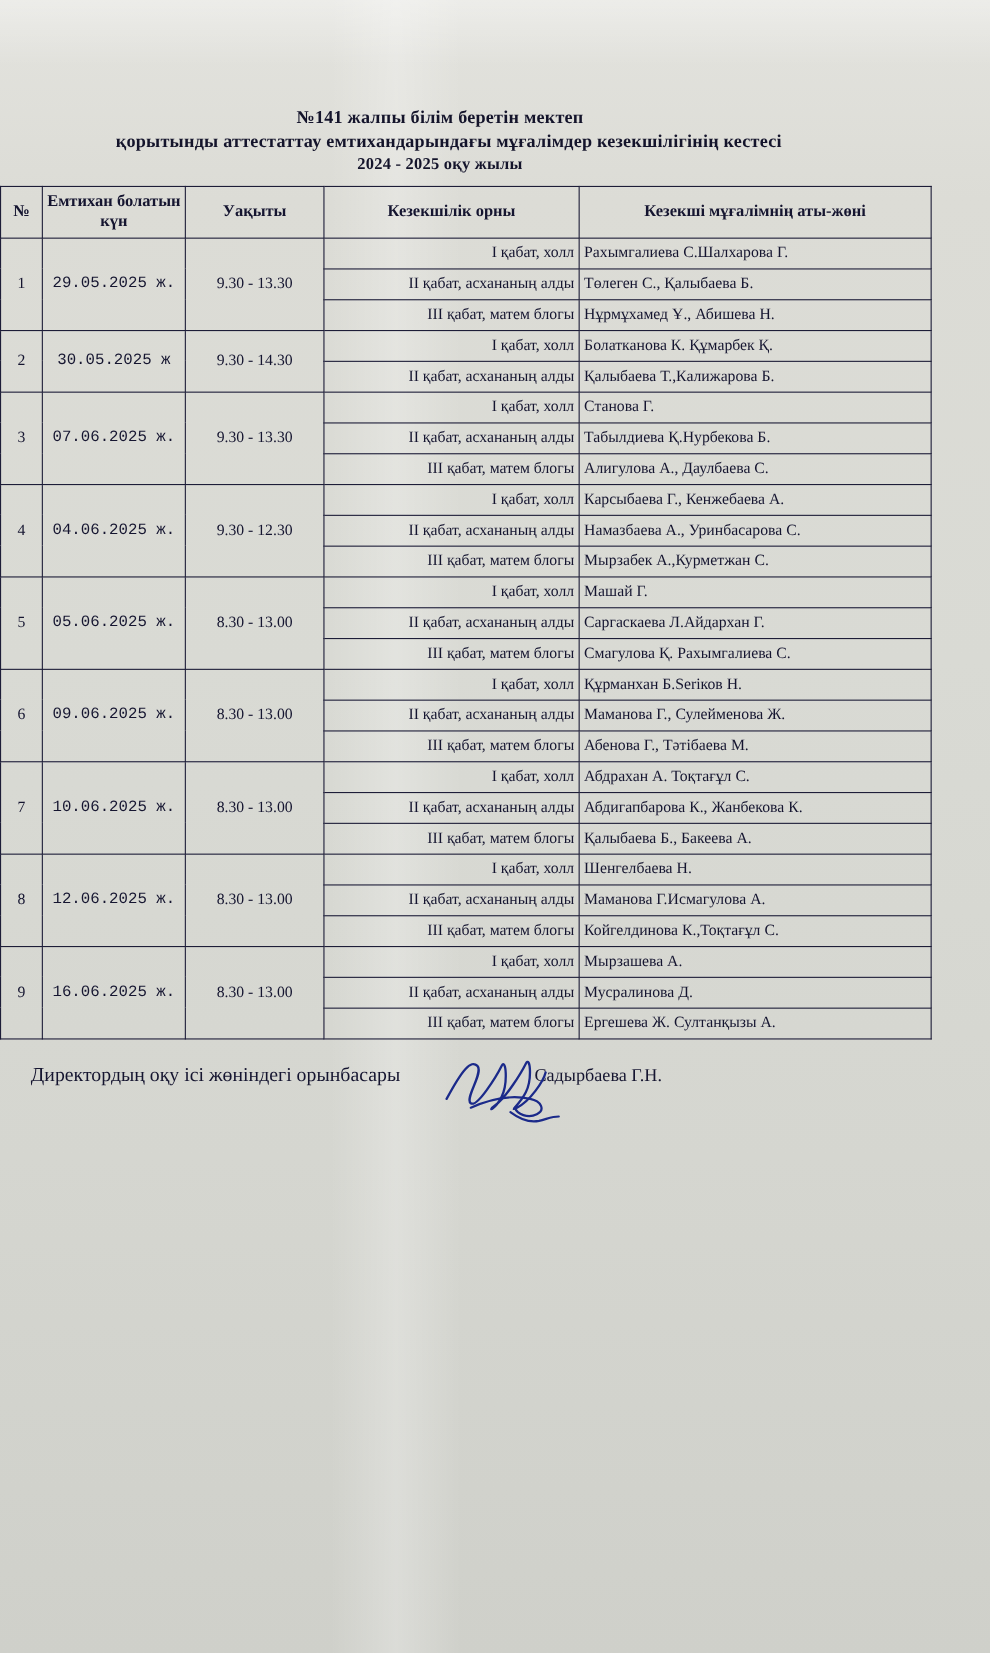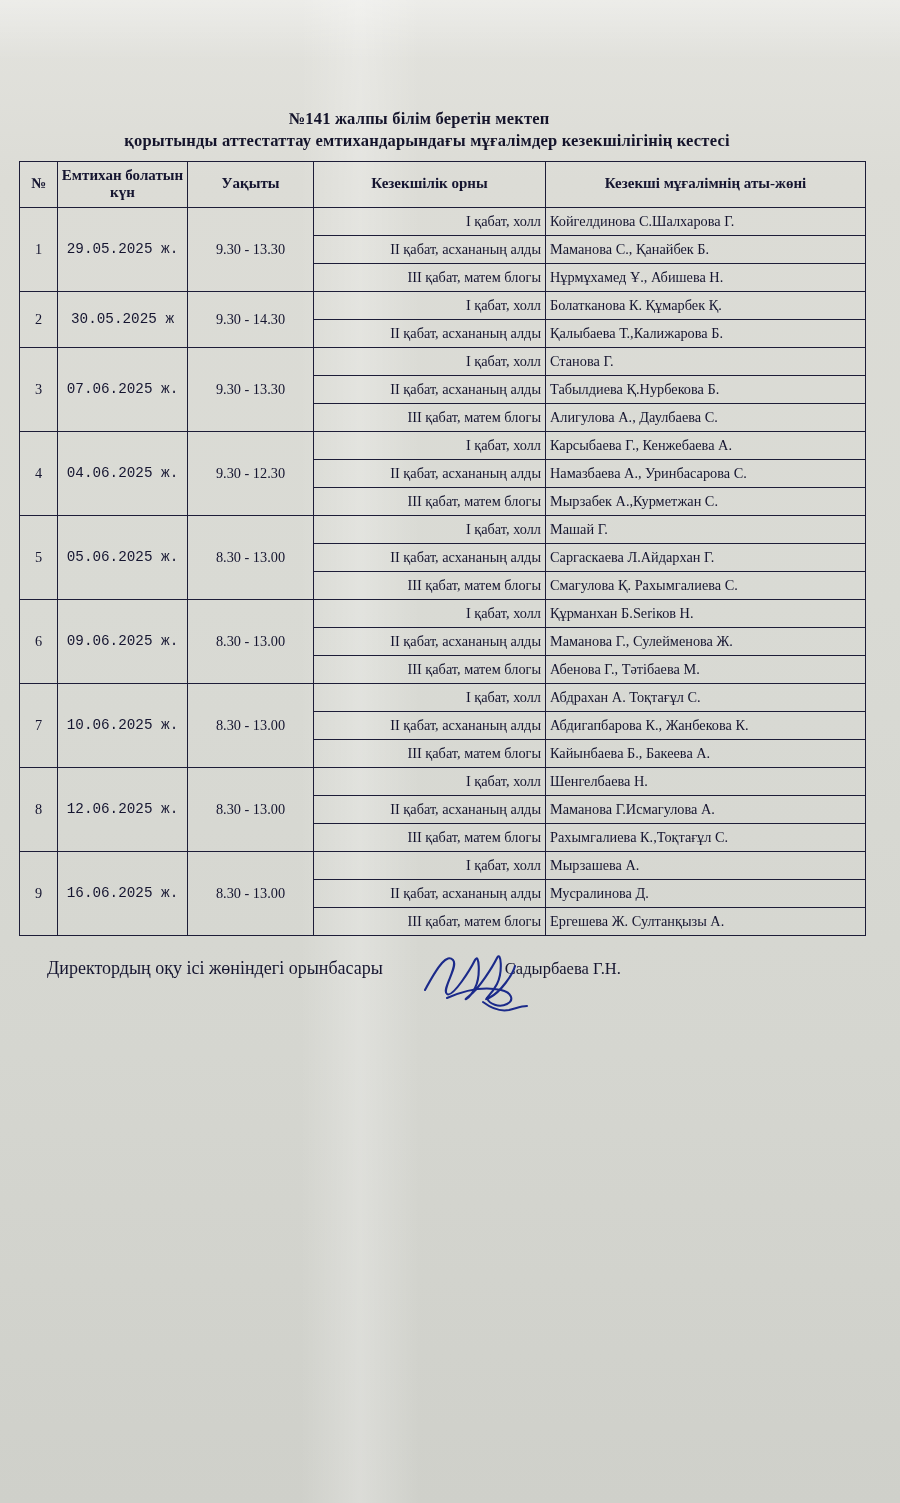--- a/index.html
+++ b/index.html
@@ -34,23 +34,22 @@
   }
   #sheet:after {
     content: "";
     position: absolute;
     left: 0; right: 0; top: 0; height: 60px;
     background: linear-gradient(180deg, rgba(255,255,255,0.35), rgba(255,255,255,0.0));
     pointer-events: none;
   }
   #content {
     position: absolute;
-    left: 0; top: 16px;
+    left: 0; top: 4px;
     width: 800px;
-    padding-left: 19px;
   }
   .title-block {
     text-align: center;
     margin-top: 92px;
     line-height: 1.32;
   }
   .title-line {
     font-weight: bold;
     font-size: 16.5px;
     letter-spacing: 0.2px;
@@ -147,20 +146,21 @@
 </style>
 </head>
 <body>
 
 <div id="sheet">
   <div id="content">
 
     <div class="title-block">
       <div class="title-line l1">№141 жалпы білім беретін мектеп</div>
       <div class="title-line l2">қорытынды аттестаттау емтихандарындағы мұғалімдер кезекшілігінің кестесі</div>
+      <div class="title-line l3">2024 - 2025 оқу жылы</div>
     </div>
 
     <table class="sched">
       <colgroup>
         <col class="c-num">
           <col class="c-date">
           <col class="c-time">
           <col class="c-place">
           <col class="c-name">
       </colgroup>
@@ -172,25 +172,25 @@
           <th>Кезекшілік орны</th>
           <th>Кезекші мұғалімнің аты-жөні</th>
         </tr>
       </thead>
       <tbody id="table-body">
           <tr class="row">
             <td class="num" rowspan="3">1</td>
             <td class="date" rowspan="3">29.05.2025 ж.</td>
             <td class="time" rowspan="3">9.30 - 13.30</td>
             <td class="place">І қабат, холл</td>
-            <td class="name">Койгелдинова С.Шалхарова Г.</td>
-          </tr>
-          <tr class="row">
-            <td class="place">ІІ қабат, асхананың алды</td>
-            <td class="name">Маманова С., Қанайбек Б.</td>
+            <td class="name">Рахымгалиева С.Шалхарова Г.</td>
+          </tr>
+          <tr class="row">
+            <td class="place">ІІ қабат, асхананың алды</td>
+            <td class="name">Төлеген С., Қалыбаева Б.</td>
           </tr>
           <tr class="row">
             <td class="place">ІІІ қабат, матем блогы</td>
             <td class="name">Нұрмұхамед Ұ., Абишева Н.</td>
           </tr>
           <tr class="row">
             <td class="num" rowspan="2">2</td>
             <td class="date" rowspan="2">30.05.2025 ж</td>
             <td class="time" rowspan="2">9.30 - 14.30</td>
             <td class="place">І қабат, холл</td>
@@ -266,36 +266,36 @@
             <td class="time" rowspan="3">8.30 - 13.00</td>
             <td class="place">І қабат, холл</td>
             <td class="name">Абдрахан А. Тоқтағұл С.</td>
           </tr>
           <tr class="row">
             <td class="place">ІІ қабат, асхананың алды</td>
             <td class="name">Абдигапбарова К., Жанбекова К.</td>
           </tr>
           <tr class="row">
             <td class="place">ІІІ қабат, матем блогы</td>
-            <td class="name">Кайынбаева Б., Бакеева А.</td>
+            <td class="name">Қалыбаева Б., Бакеева А.</td>
           </tr>
           <tr class="row">
             <td class="num" rowspan="3">8</td>
             <td class="date" rowspan="3">12.06.2025 ж.</td>
             <td class="time" rowspan="3">8.30 - 13.00</td>
             <td class="place">І қабат, холл</td>
             <td class="name">Шенгелбаева Н.</td>
           </tr>
           <tr class="row">
             <td class="place">ІІ қабат, асхананың алды</td>
             <td class="name">Маманова Г.Исмагулова А.</td>
           </tr>
           <tr class="row">
             <td class="place">ІІІ қабат, матем блогы</td>
-            <td class="name">Рахымгалиева К.,Тоқтағұл С.</td>
+            <td class="name">Койгелдинова К.,Тоқтағұл С.</td>
           </tr>
           <tr class="row">
             <td class="num" rowspan="3">9</td>
             <td class="date" rowspan="3">16.06.2025 ж.</td>
             <td class="time" rowspan="3">8.30 - 13.00</td>
             <td class="place">І қабат, холл</td>
             <td class="name">Мырзашева А.</td>
           </tr>
           <tr class="row">
             <td class="place">ІІ қабат, асхананың алды</td>

